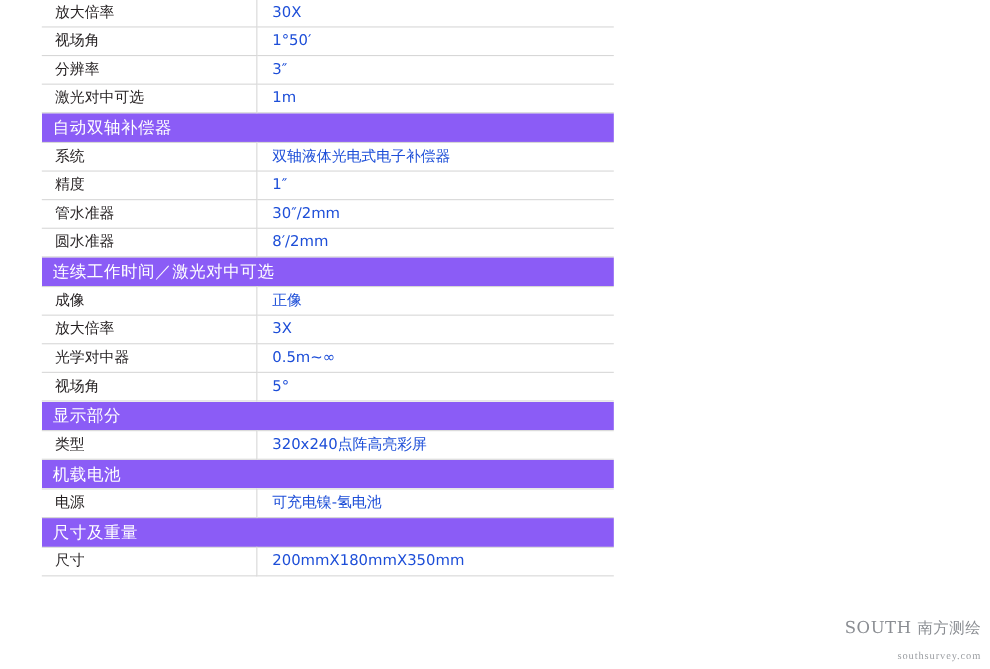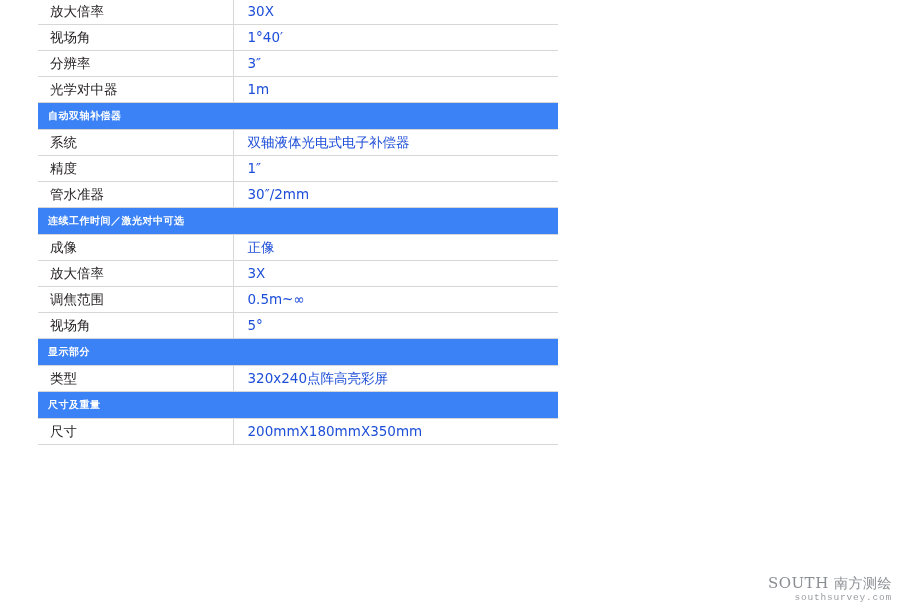--- a/index.html
+++ b/index.html
@@ -45,24 +45,24 @@
   }
   .spec-table tr.row td.label {
     border-right: 1px solid #d7d7d7;
     color: #231f20;
   }
   .spec-table tr.row td.value {
     padding-left: 14px;
     color: #1d4ed8;
   }
   .spec-table tr.section td {
-    background: #3b82f6;
+    background: #8b5cf6;
     color: #ffffff;
-    font-size: 10px;
-    font-weight: bold;
+    font-size: 15px;
+    font-weight: normal;
     height: 26px;
     line-height: 26px;
     padding-left: 10px;
     border: none;
     letter-spacing: 0.5px;
   }
   .logo {
     position: absolute;
     right: 8px;
     bottom: 5px;
@@ -75,94 +75,105 @@
     font-size: 15px;
     color: #8a8d92;
     letter-spacing: 0.5px;
   }
   .logo .brand .cn {
     font-family: "DejaVu Sans", "Liberation Sans", sans-serif;
     font-size: 14px;
     text-align: right;
   }
   .logo .url {
-    font-family: Liberation Mono, monospace;
+    font-family: Liberation Serif, serif;
     font-size: 9.5px;
     color: #9a9da1;
     letter-spacing: 0.8px;
-    margin-top: 1px;
+    margin-top: 14px;
   }
 </style>
 </head>
 <body>
 
 <div class="page">
 
   <table class="spec-table">
     <colgroup>
         <col class="c1">
         <col class="c2">
       </colgroup>
     <tbody id="table-body">
         <tr class="row">
           <td class="label">放大倍率</td>
           <td class="value">30X</td>
         </tr>
         <tr class="row">
           <td class="label">视场角</td>
-          <td class="value">1°40′</td>
+          <td class="value">1°50′</td>
         </tr>
         <tr class="row">
           <td class="label">分辨率</td>
           <td class="value">3″</td>
         </tr>
         <tr class="row">
-          <td class="label">光学对中器</td>
+          <td class="label">激光对中可选</td>
           <td class="value">1m</td>
         </tr>
         <tr class="section">
           <td colspan="2">自动双轴补偿器</td>
         </tr>
         <tr class="row">
           <td class="label">系统</td>
           <td class="value">双轴液体光电式电子补偿器</td>
         </tr>
         <tr class="row">
           <td class="label">精度</td>
           <td class="value">1″</td>
         </tr>
         <tr class="row">
           <td class="label">管水准器</td>
           <td class="value">30″/2mm</td>
         </tr>
+        <tr class="row">
+          <td class="label">圆水准器</td>
+          <td class="value">8′/2mm</td>
+        </tr>
         <tr class="section">
           <td colspan="2">连续工作时间／激光对中可选</td>
         </tr>
         <tr class="row">
           <td class="label">成像</td>
           <td class="value">正像</td>
         </tr>
         <tr class="row">
           <td class="label">放大倍率</td>
           <td class="value">3X</td>
         </tr>
         <tr class="row">
-          <td class="label">调焦范围</td>
+          <td class="label">光学对中器</td>
           <td class="value">0.5m~∞</td>
         </tr>
         <tr class="row">
           <td class="label">视场角</td>
           <td class="value">5°</td>
         </tr>
         <tr class="section">
           <td colspan="2">显示部分</td>
         </tr>
         <tr class="row">
           <td class="label">类型</td>
           <td class="value">320x240点阵高亮彩屏</td>
+        </tr>
+        <tr class="section">
+          <td colspan="2">机载电池</td>
+        </tr>
+        <tr class="row">
+          <td class="label">电源</td>
+          <td class="value">可充电镍-氢电池</td>
         </tr>
         <tr class="section">
           <td colspan="2">尺寸及重量</td>
         </tr>
         <tr class="row">
           <td class="label">尺寸</td>
           <td class="value">200mmX180mmX350mm</td>
         </tr>
       </tbody>
   </table>

